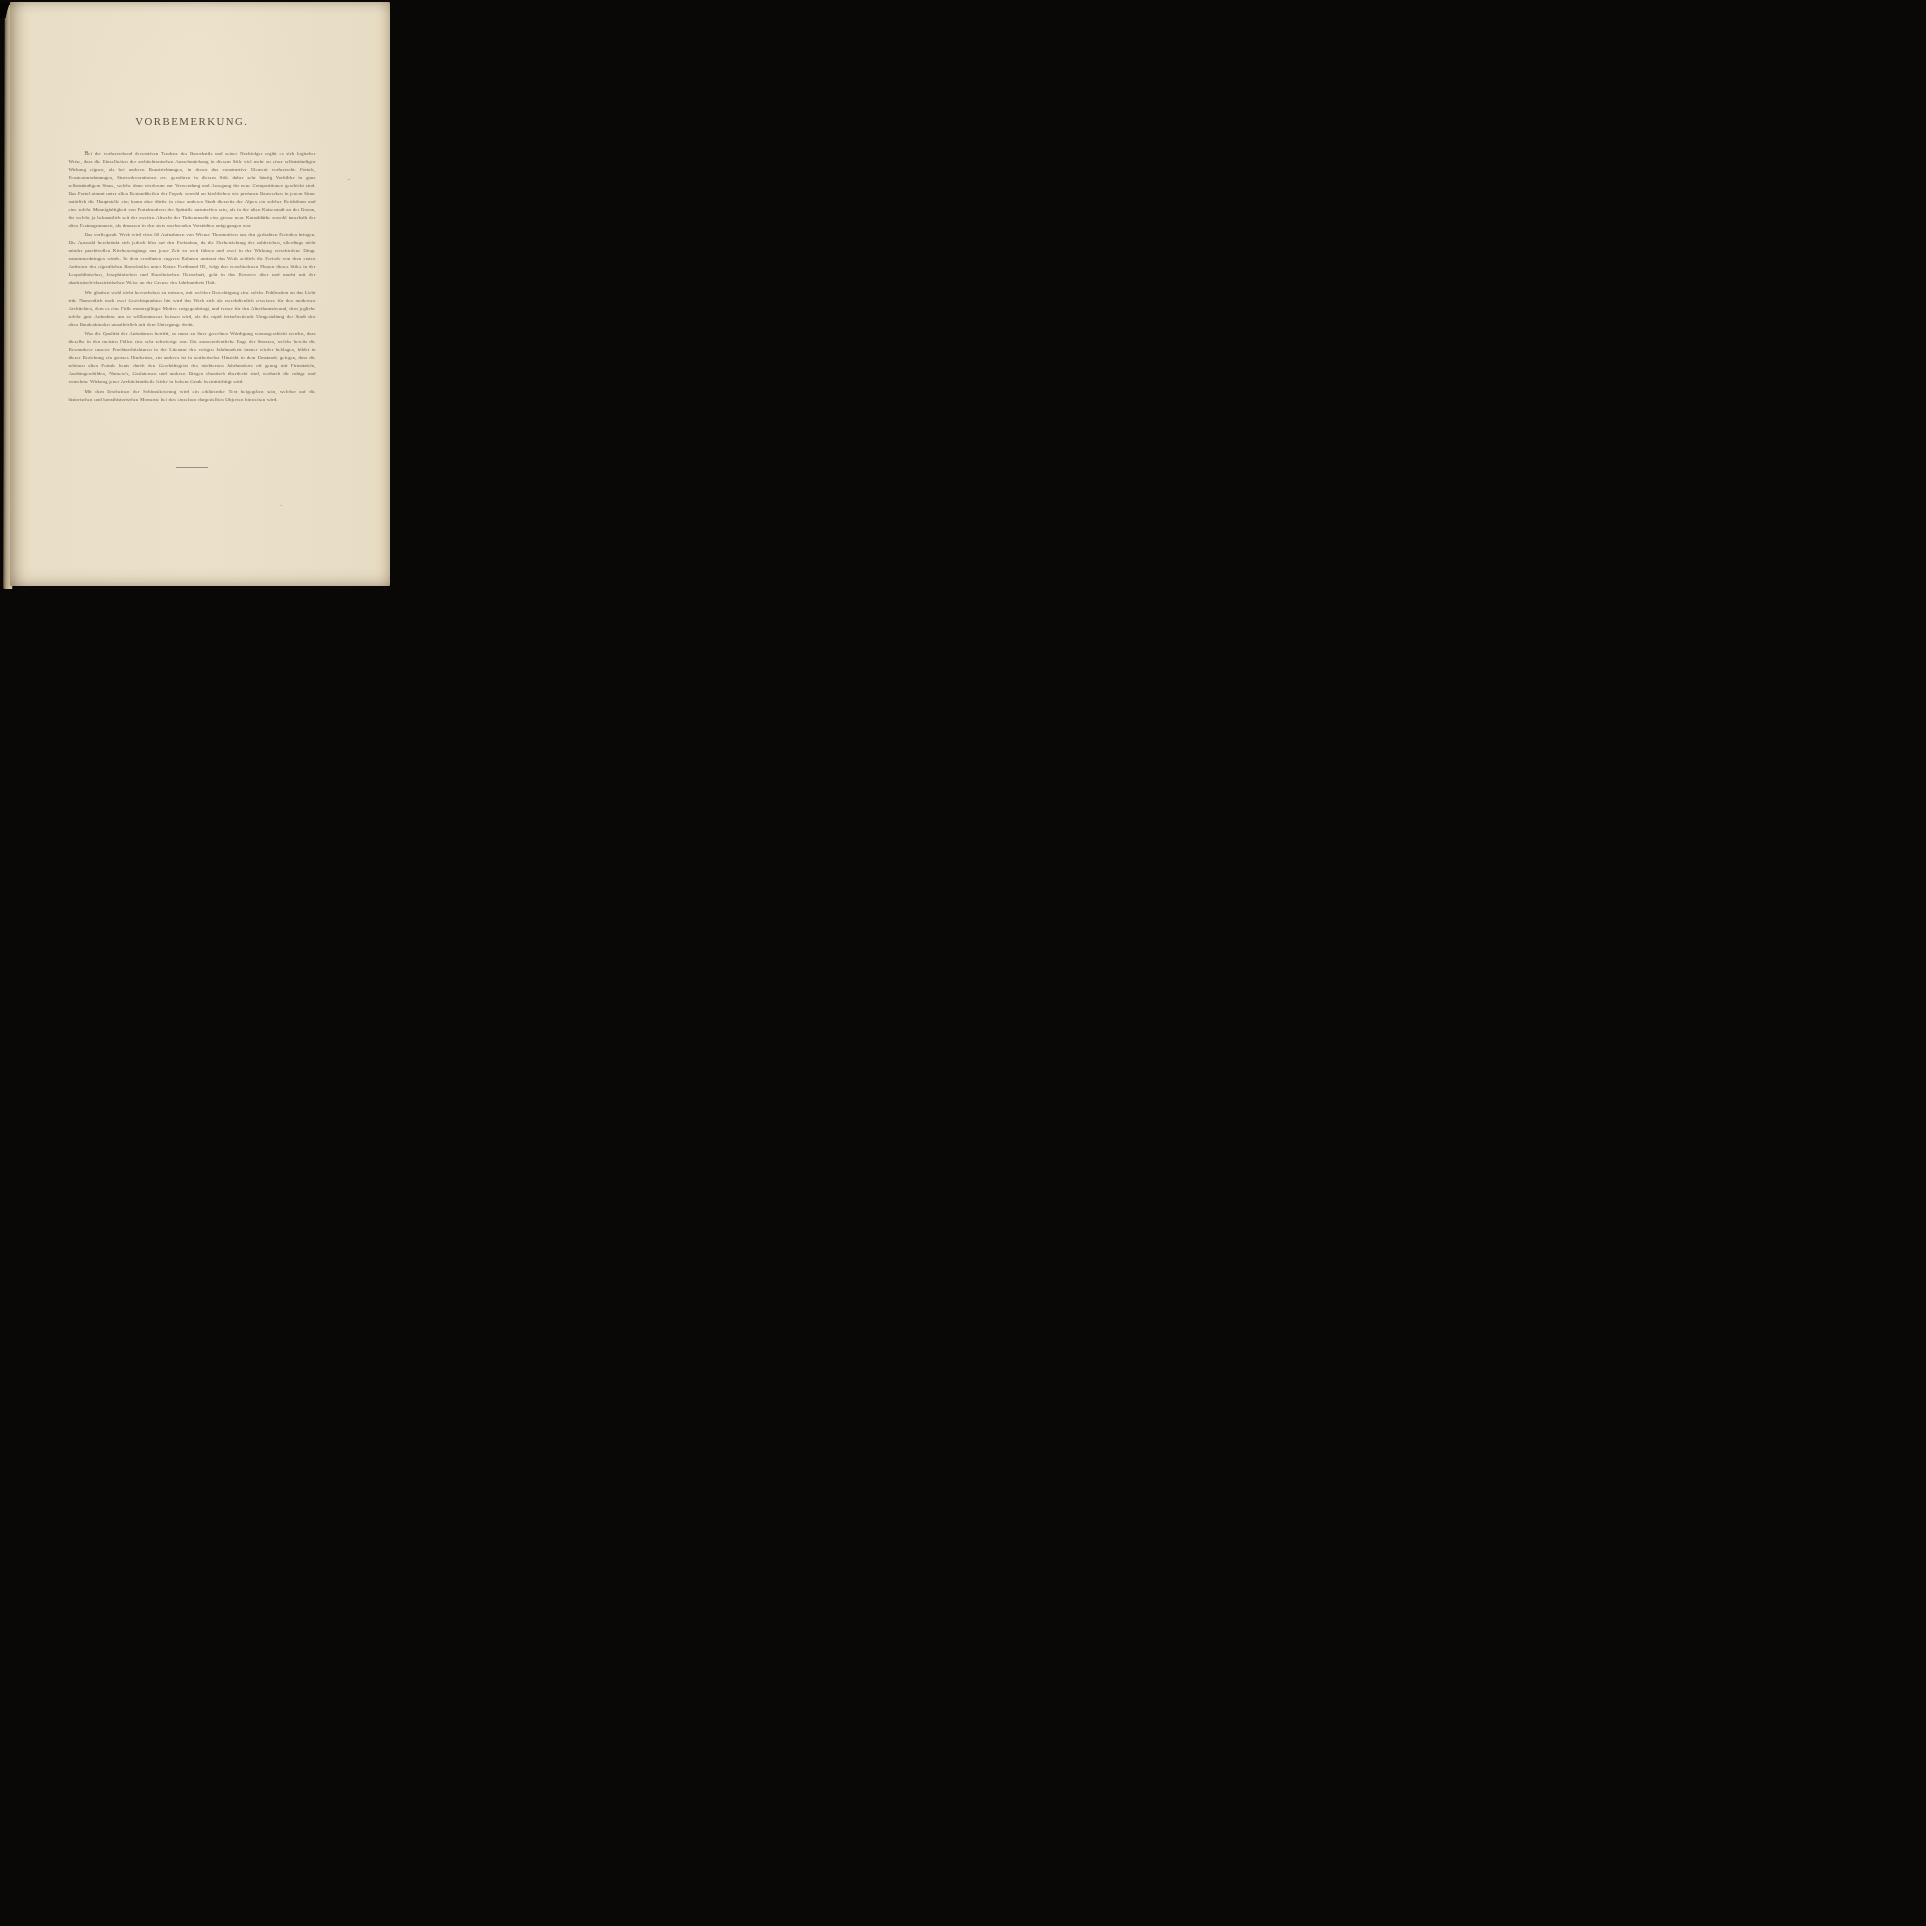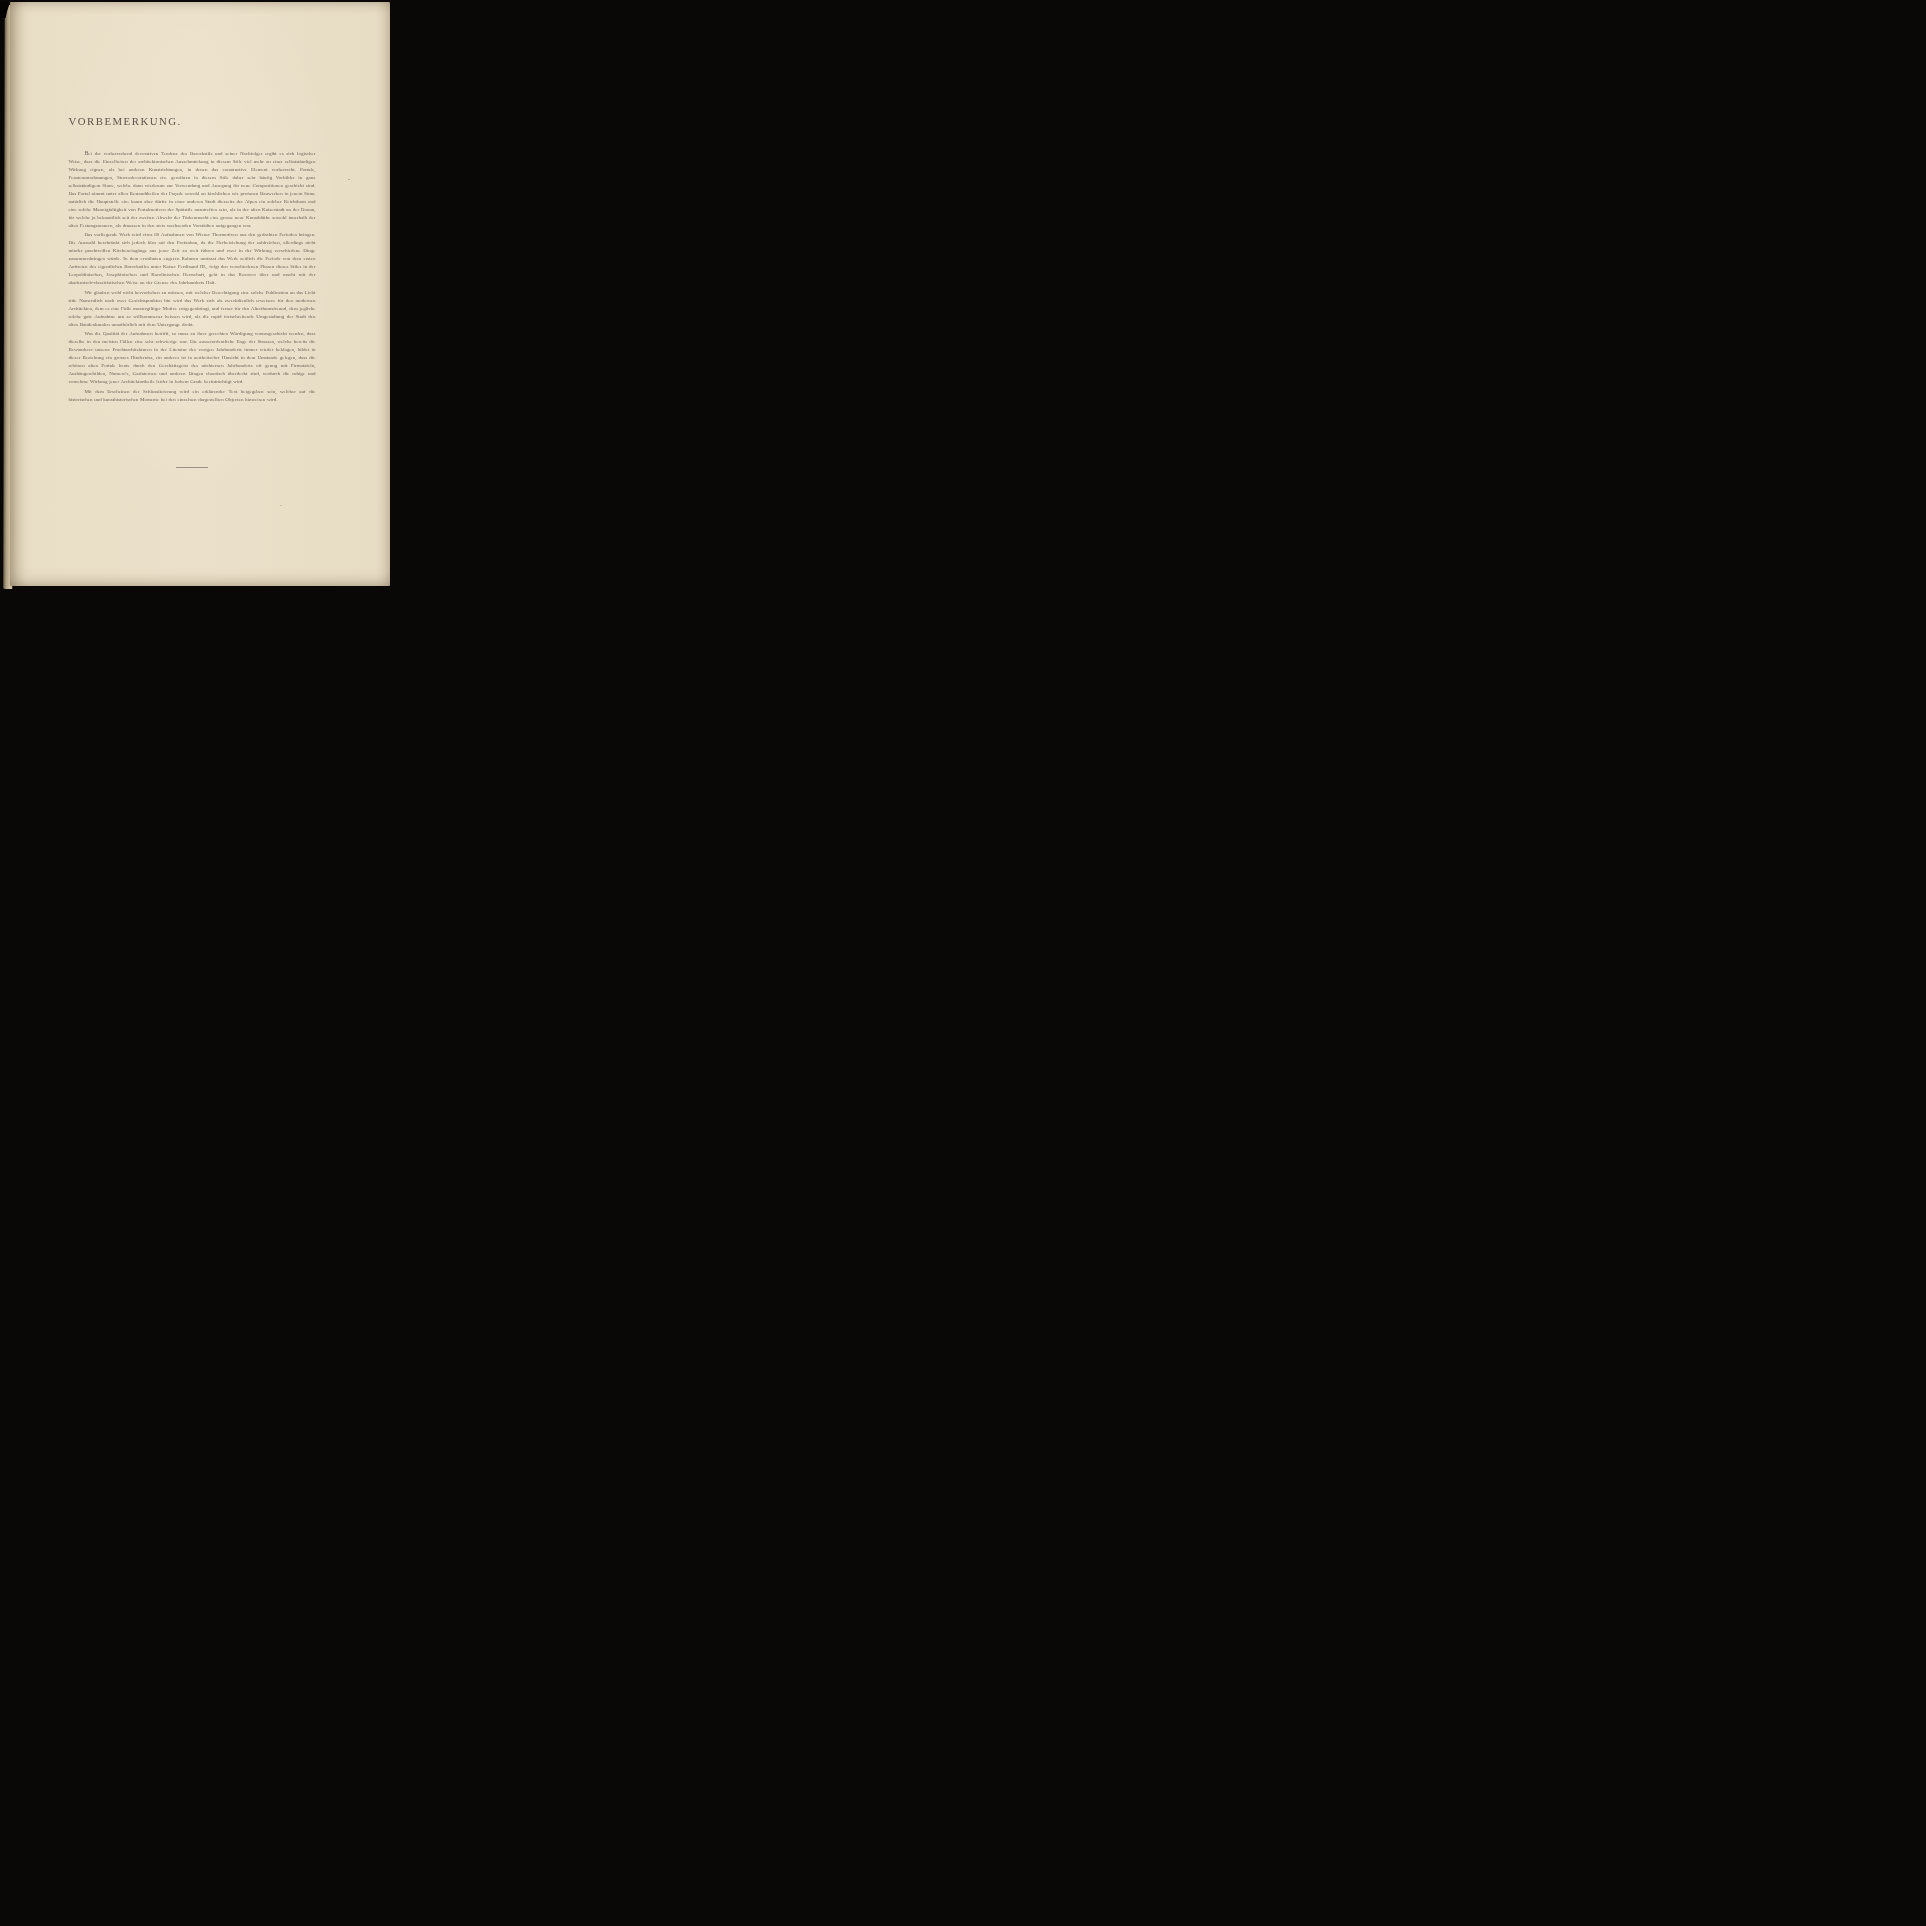--- a/index.html
+++ b/index.html
@@ -62,20 +62,21 @@
       inset 0 6.2px 13px -7.7px rgba(80,62,40,0.30),
       inset 0 -8.5px 17px -9.2px rgba(80,62,40,0.35);
   }
 
   .title {
     position: absolute;
     top: 113px;
     left: 58px;
     width: 247px;
     margin: 0;
+    text-align: center;
     font-size: 10.8px;
     font-weight: normal;
     letter-spacing: 1.5px;
     color: #5d5449;
   }
 
   .text-block {
     position: absolute;
     top: 147px;
     left: 58px;

